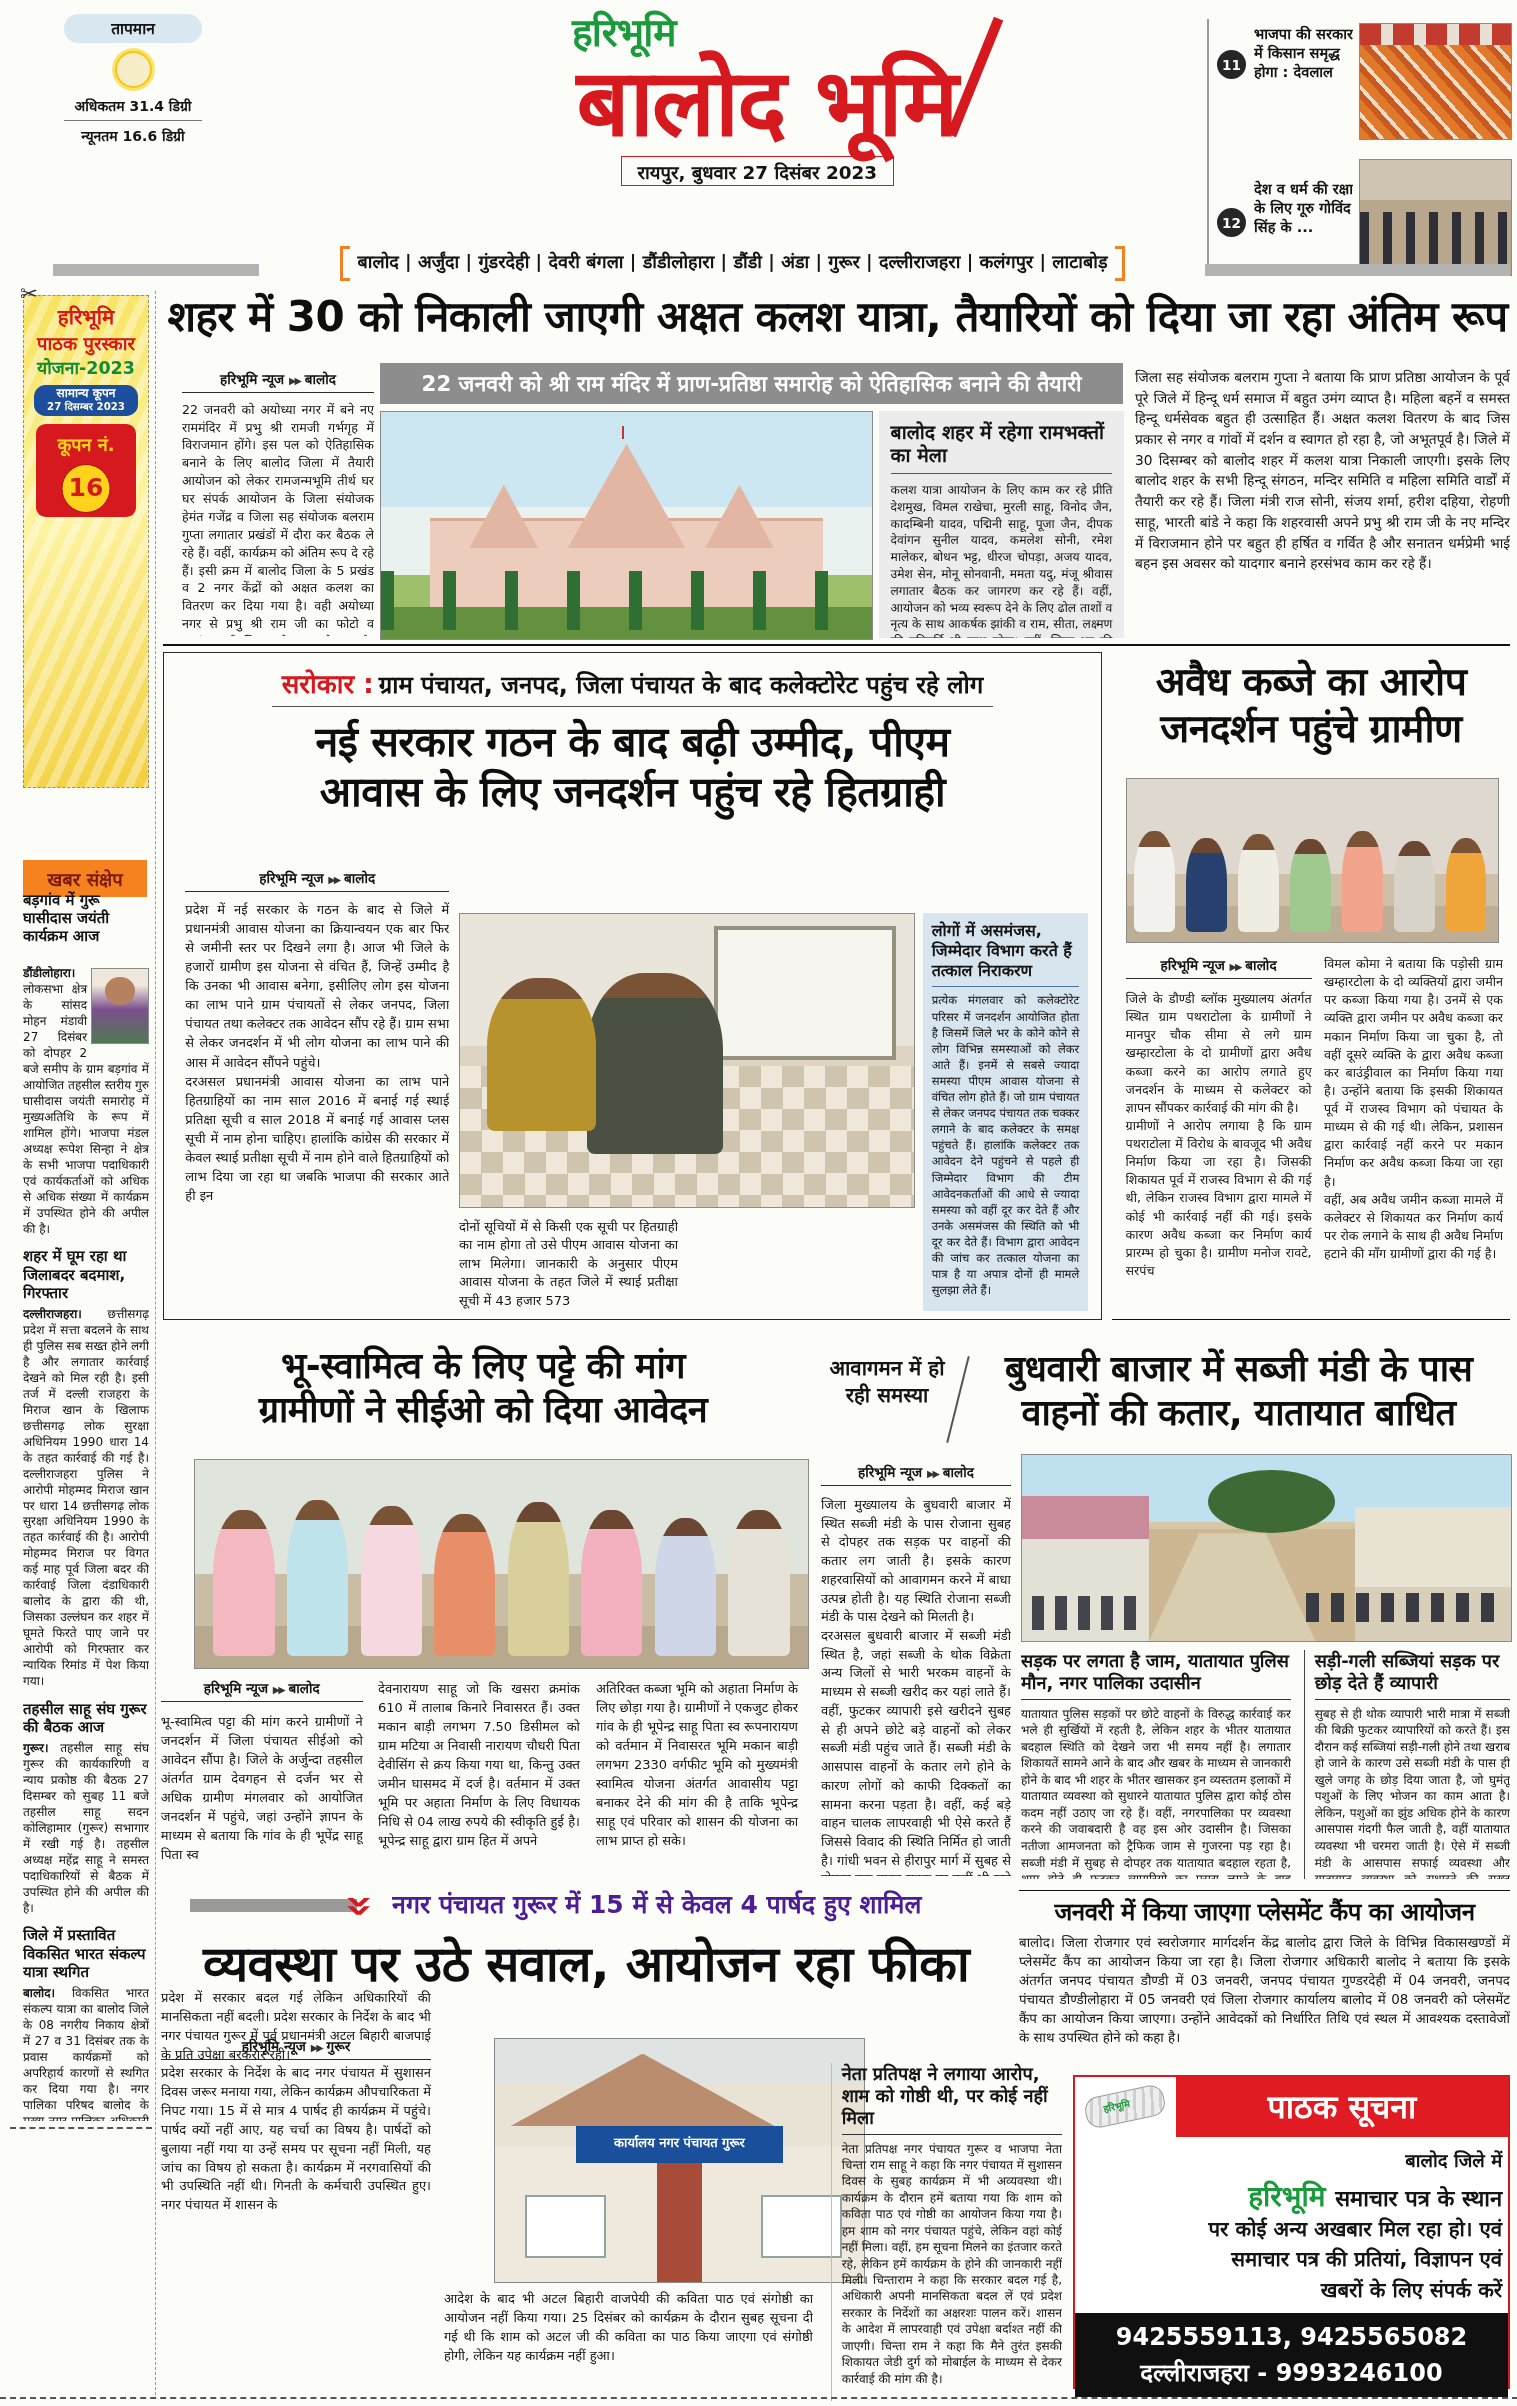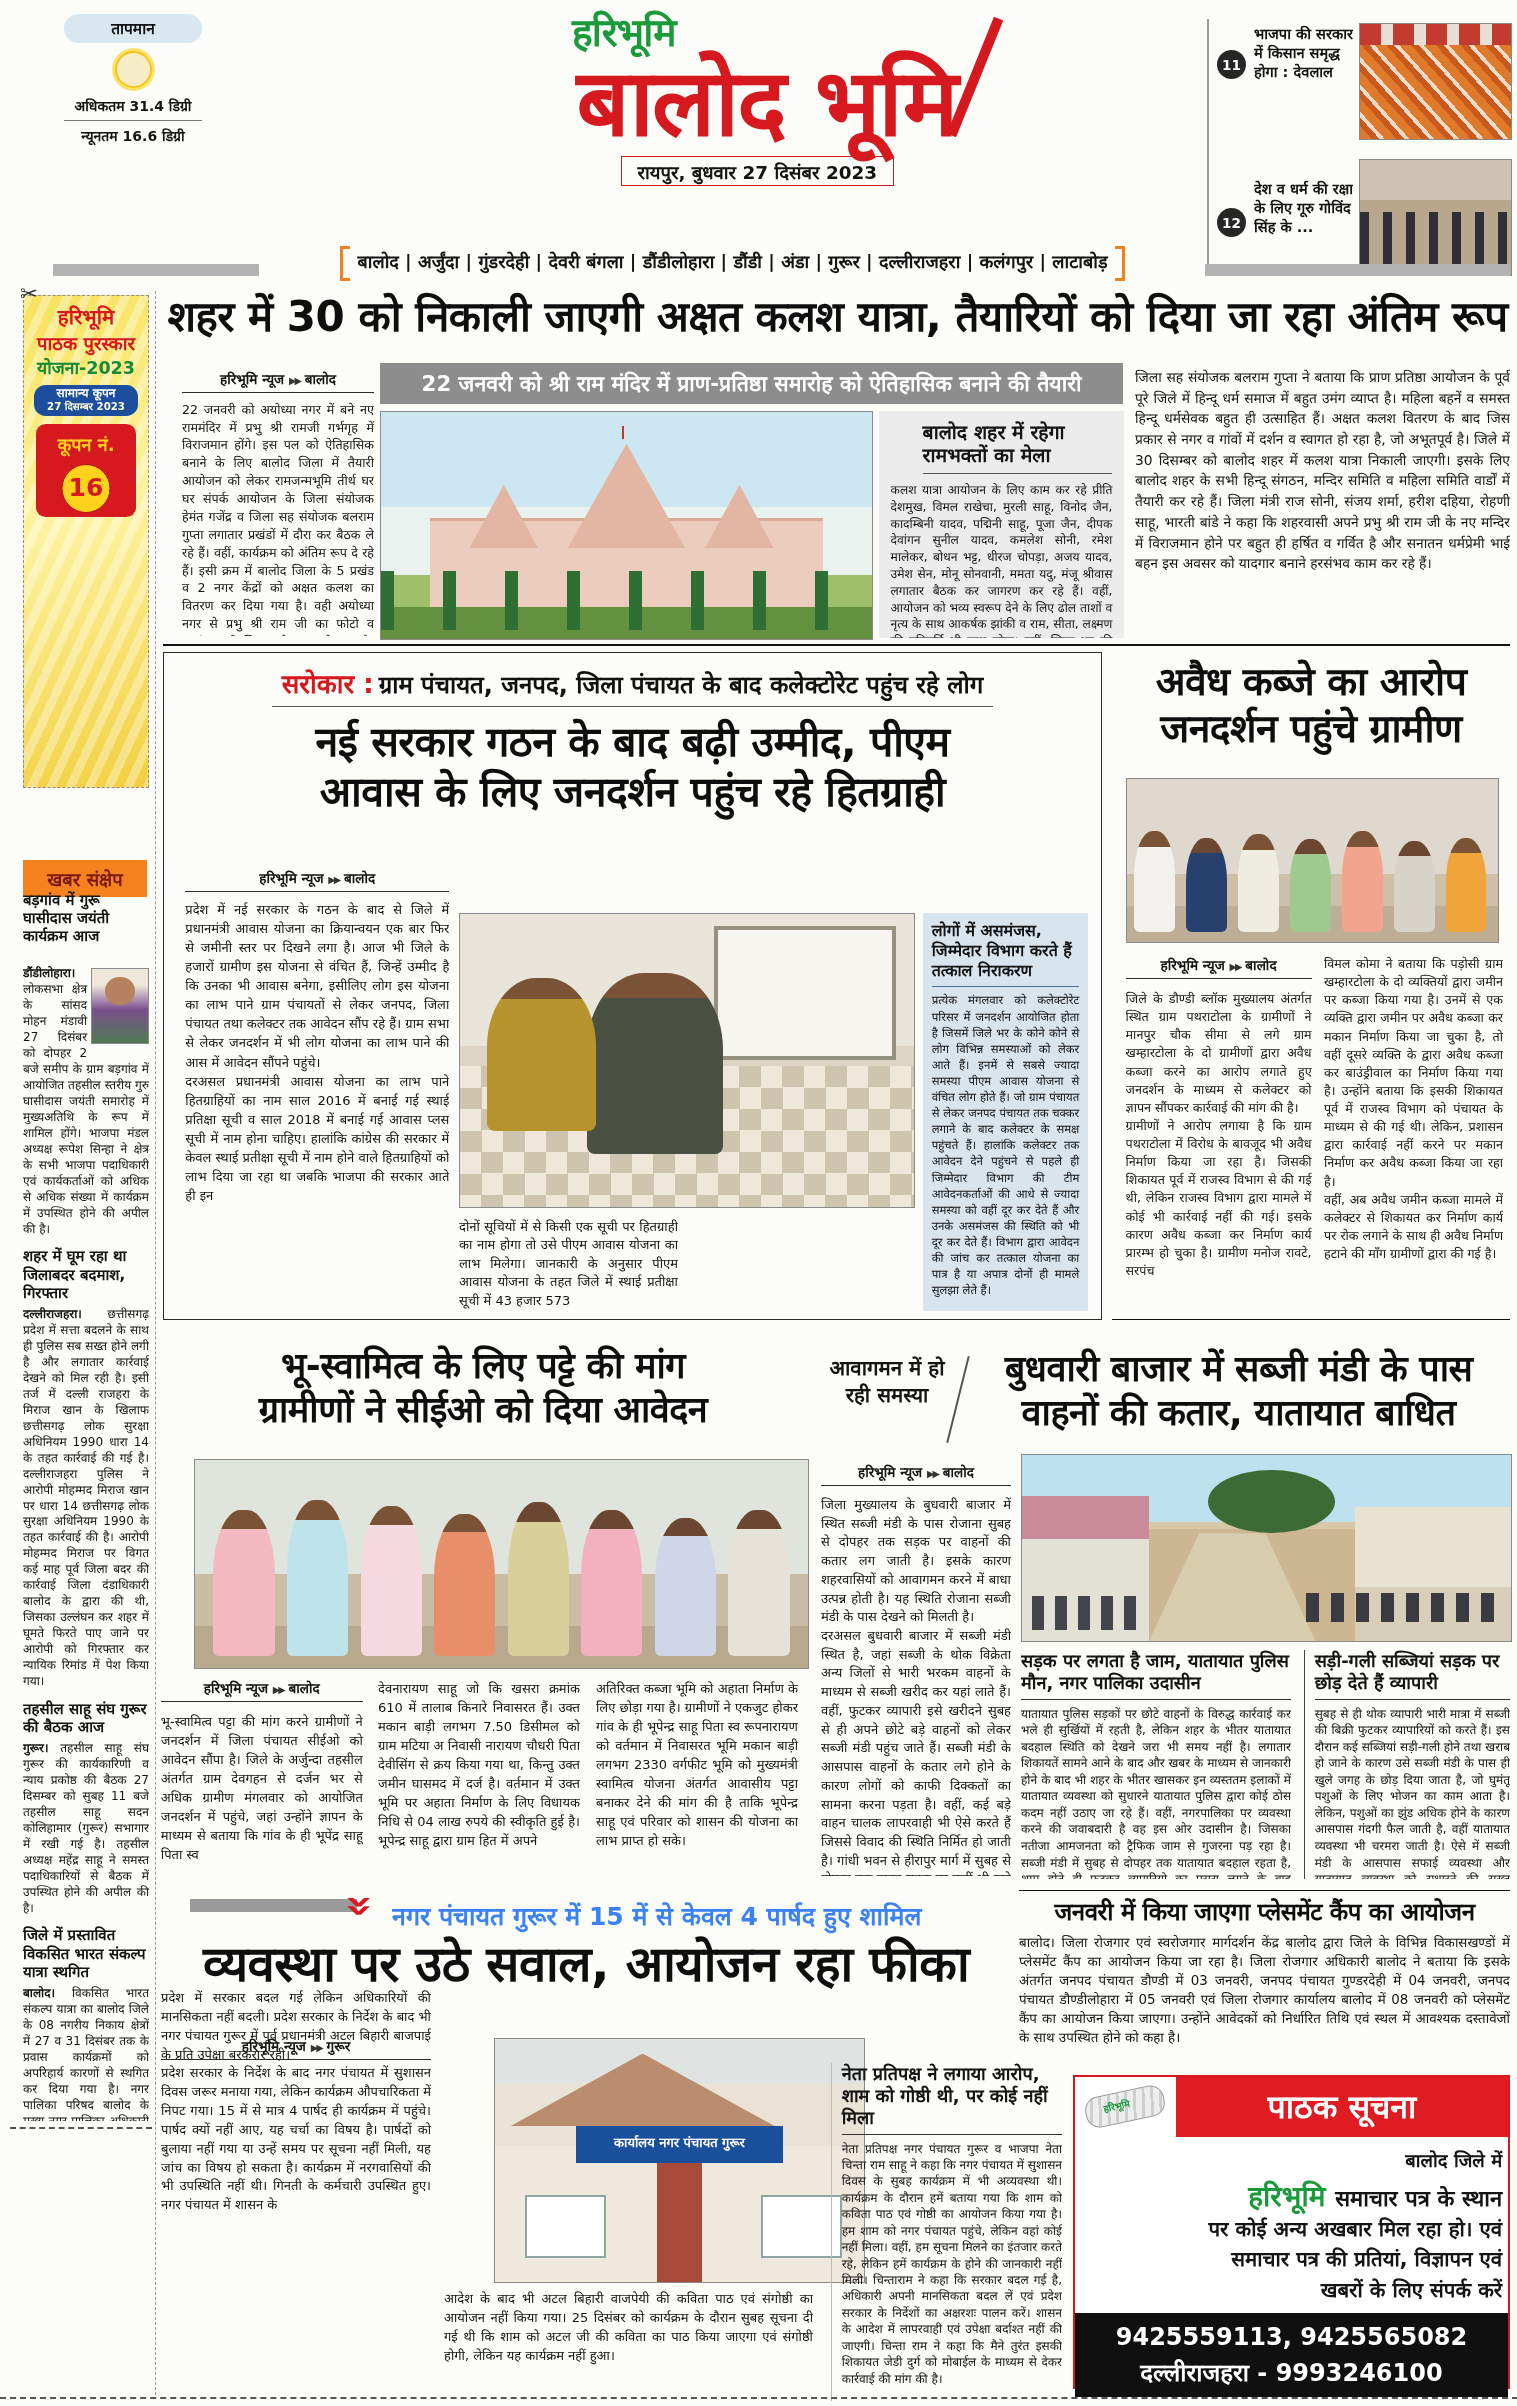--- a/index.html
+++ b/index.html
@@ -47,29 +47,29 @@
          background:#ffd21c;border:1.9px solid #b30f15;color:#d6181f;font-weight:700;font-size:25px;line-height:45px;}
   .scissors{position:absolute;left:-3.9px;top:-15.5px;font-size:21.3px;color:#333;}
   .kh-head{background:#f5821f;color:#7d1a10;font-weight:700;font-size:18.4px;text-align:center;padding:5.8px 0;}
   .sb-title{font-weight:700;font-size:15px;line-height:1.22;margin:9.7px 0 4.9px;}
   .sb-body{font-size:12px;line-height:1.33;text-align:justify;white-space:pre-line;}
   .sb-lead{font-weight:700;}
   .vdash{border-left:1.9px dashed #9a9a9a;}
   
   .strap{background:#8d8d8d;color:#fff;font-weight:700;font-size:21.3px;text-align:center;line-height:41px;}
   .greybox{background:#ececec;padding:9.7px 11.6px;}
-  .greybox .gt{font-weight:700;font-size:19.4px;border-bottom:1.9px solid #555;padding-bottom:5.8px;margin-bottom:7.8px;line-height:1.2;margin-left:32px;}
+  .greybox .gt{font-weight:700;font-size:19.4px;border-bottom:1.9px solid #555;padding-bottom:5.8px;margin-bottom:7.8px;line-height:1.2;}
   .bluebox{background:#d8e5ef;padding:7.8px 8.7px;}
   .bluebox .bt{font-weight:700;font-size:16px;line-height:1.25;border-bottom:1.9px solid #4a72a0;padding-bottom:4.9px;margin-bottom:5.8px;}
   .kicker-wrap{text-align:center;}
   .kicker{display:inline-block;border-bottom:1.9px solid #555;padding:0 9.7px 5.8px;}
   .kick-label{font-weight:700;font-size:26px;color:#d6181f;}
   .kick-text{font-weight:700;font-size:24px;color:#111;}
   .subbox-t{font-weight:700;font-size:18px;line-height:1.22;border-bottom:1.9px solid #333;padding-bottom:4.9px;margin-bottom:5.8px;}
-  .redkick{color:#3b82f6;font-weight:700;font-size:25px;margin-top:12px;}
+  .redkick{color:#4c1d95;font-weight:700;font-size:25px;}
   .chev{color:#d6181f;font-weight:700;font-size:35px;display:inline-block;transform:rotate(90deg) scaleY(1.4);}
   .pathak{border:2.9px solid #d6181f;background:#fff;}
   .pathak-head{display:flex;height:60px;}
   .np-icon{width:101px;position:relative;background:#fff;}
   .np-roll{position:absolute;left:9.7px;top:13.6px;width:78px;height:29px;border-radius:13.6px;background:
      repeating-linear-gradient(100deg,#eee 0 5.8px,#cfcfcf 5.8px 8.7px);border:1px solid #999;transform:rotate(-12deg);}
   .np-roll span{position:absolute;left:17.5px;top:5.8px;font-size:9.7px;font-weight:700;color:#1b9a3c;}
   .pathak-band{flex:1;background:#e01b22;color:#fff;font-weight:700;font-size:32px;text-align:center;line-height:60px;}
   .pathak-body{text-align:right;padding:9.7px 5.8px 7.8px;}
   .pb1{font-weight:700;font-size:18.4px;}

